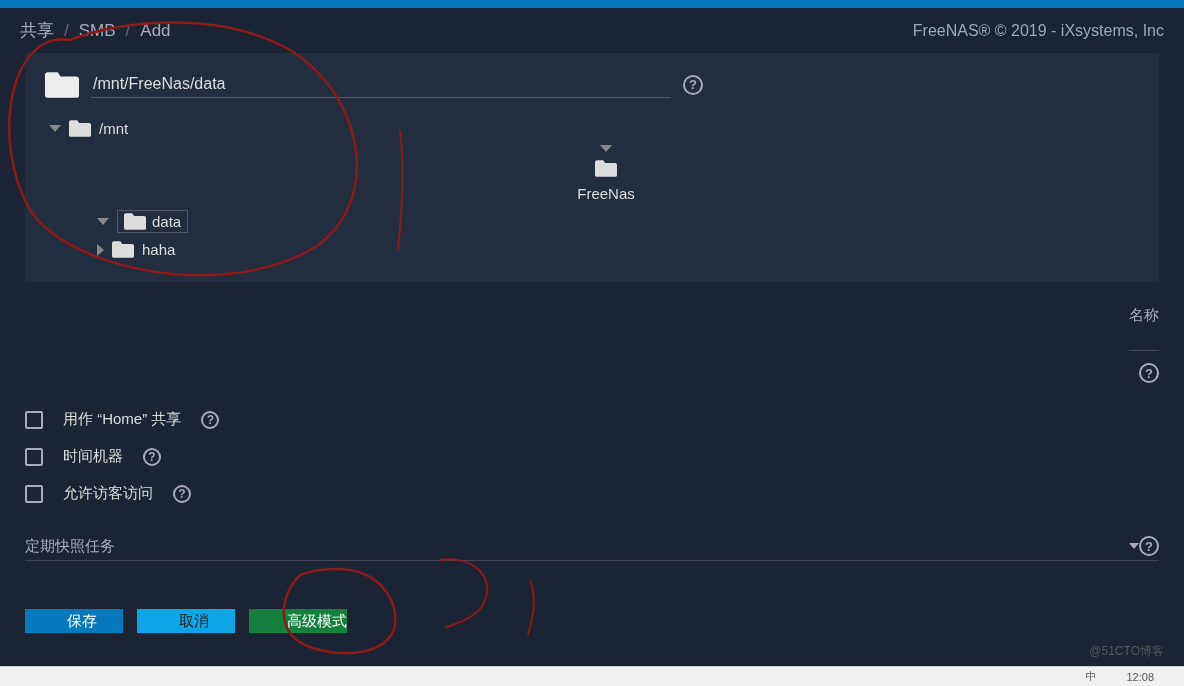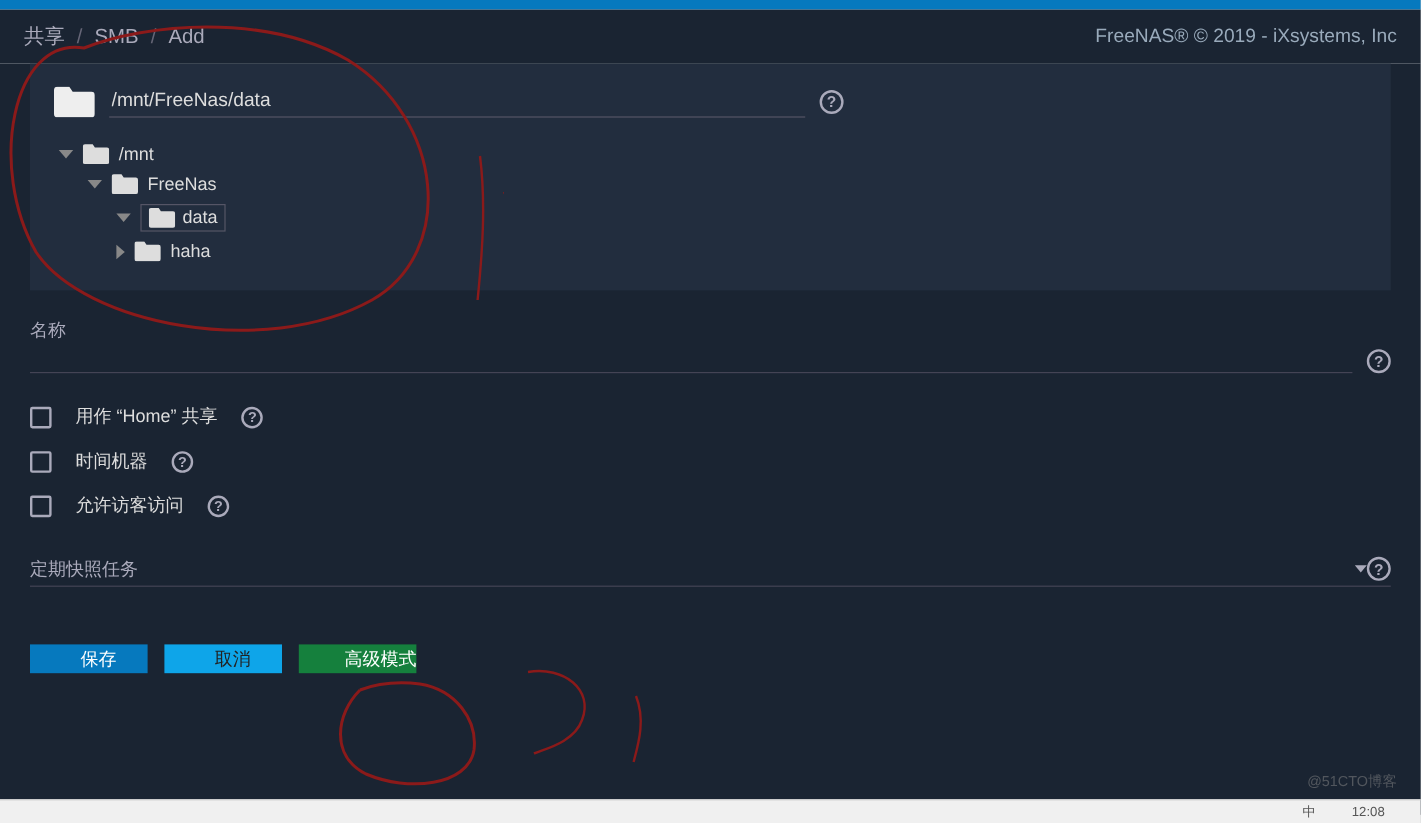--- a/index.html
+++ b/index.html
@@ -16,26 +16,26 @@
     .folder-lg { width: 34px; height: 26px; }
     .path-input { flex: 0 1 580px; background: transparent; border: none; border-bottom: 1px solid #556; color: #ddd; font-size: 16px; padding: 4px 2px; outline: none; }
     .help-icon { width: 20px; height: 20px; border: 2px solid #aab; border-radius: 50%; color: #aab; font-size: 13px; display: flex; align-items: center; justify-content: center; cursor: pointer; font-weight: bold; }
     .help-icon-sm { width: 18px; height: 18px; font-size: 12px; }
     .tree { padding-left: 4px; }
     .tree-row { display: flex; align-items: center; gap: 8px; padding: 4px 0; color: #ddd; font-size: 15px; }
     .chevron { width: 0; height: 0; cursor: pointer; }
     .chevron.down { border-left: 6px solid transparent; border-right: 6px solid transparent; border-top: 7px solid #888; }
     .chevron.right { border-top: 6px solid transparent; border-bottom: 6px solid transparent; border-left: 7px solid #888; }
     .folder-sm { width: 22px; height: 17px; }
-    .indent1 { padding-left: 24px; }
+    .indent1 { padding-left: 24px; flex-direction: column; }
     .indent2 { padding-left: 48px; }
     .selected-box { border: 1px solid #556; padding: 2px 6px; display: inline-flex; align-items: center; gap: 6px; }
     .form-section { padding: 4px 0; }
     .form-label { color: #aab; font-size: 15px; padding-bottom: 4px; }
-    .name-row { display: flex; align-items: flex-end; gap: 12px; margin-bottom: 18px; }
+    .name-row { display: flex; align-items: flex-end; gap: 12px; margin-bottom: 18px; flex-direction: column; }
     .name-input { flex: 1; background: transparent; border: none; border-bottom: 1px solid #445; height: 22px; }
     .checkbox-row { display: flex; align-items: center; gap: 20px; color: #ddd; font-size: 15px; padding: 9px 0; }
     .cbox { width: 18px; height: 18px; border: 2px solid #aab; border-radius: 2px; cursor: pointer; }
     .select-row { display: flex; align-items: center; border-bottom: 1px solid #445; padding: 10px 0 4px 0; margin-top: 14px; }
     .select-label { color: #aab; font-size: 15px; flex: none; }
     .select-spacer { flex: 1; }
     .dropdown-caret { width: 0; height: 0; border-left: 5px solid transparent; border-right: 5px solid transparent; border-top: 6px solid #aab; cursor: pointer; }
     .button-row { display: flex; gap: 14px; padding-top: 48px; }
     .btn { height: 24px; width: 98px; border: none; color: #fff; font-size: 15px; cursor: pointer; padding-left: 16px; }
     .btn.primary { background: #0679be; }

